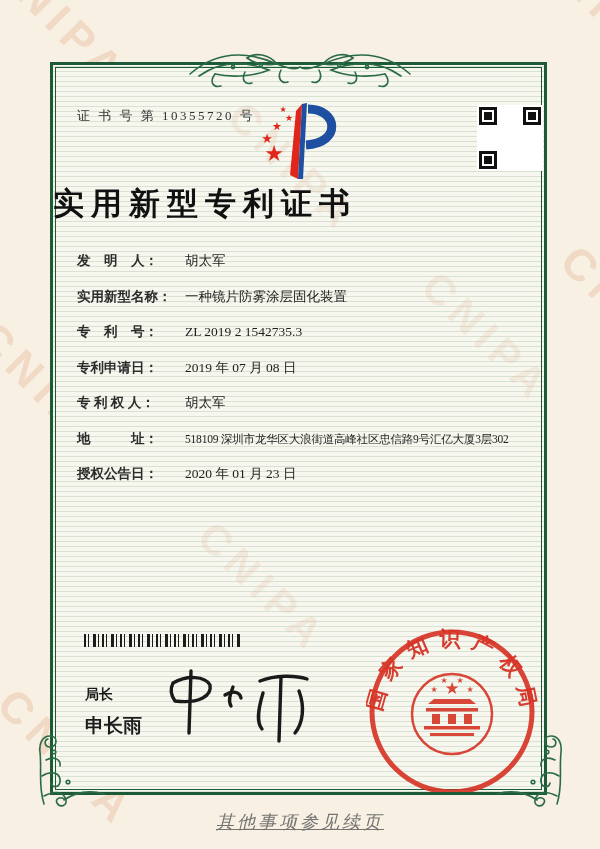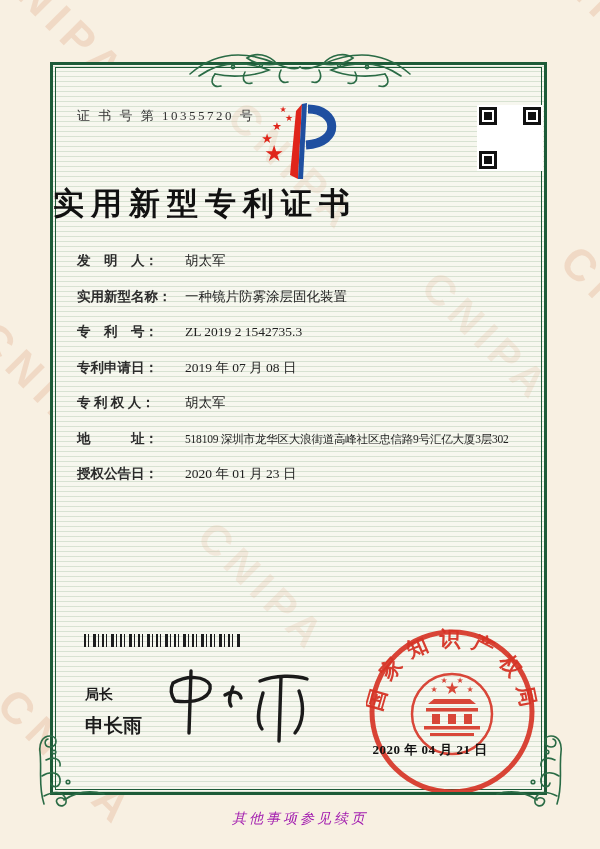--- a/index.html
+++ b/index.html
@@ -81,21 +81,21 @@
   .seal{position:absolute;left:313px;top:561px;width:172px;height:172px;z-index:4;}
   .seal-date{
     position:absolute;left:313px;top:676px;width:172px;text-align:center;z-index:5;
     transform:translateX(-22px);
     font-size:13px;font-weight:700;color:#111;letter-spacing:0.5px;
   }
   
   .pagefoot{position:absolute;left:0;top:711px;width:100%;text-align:center;font-size:12px;letter-spacing:1px;color:#222;z-index:4;}
   .contnote{
     position:absolute;left:0;top:810px;width:100%;text-align:center;z-index:1;
-    font-size:14px;font-style:italic;letter-spacing:3px;color:#a21caf;
+    font-size:18px;font-style:italic;letter-spacing:3px;color:#737373;text-decoration:underline;
   }
 </style>
 </head>
 <body>
 
 <div class="wm" style="left:-28px;top:-6px;">CNIPA</div>
 <div class="wm" style="left:516px;top:-20px;">CNIPA</div>
 <div class="wm" style="left:543px;top:290px;">CNIPA</div>
 <div class="wm" style="left:-40px;top:366px;">CNIPA</div>
 <div class="wm" style="left:-20px;top:733px;">CNIPA</div>
@@ -189,21 +189,20 @@
       <text x="104" y="66" font-size="8" text-anchor="middle">★</text>
       <path d="M62,78 L110,78 L104,73 L68,73 Z"></path>
       <rect x="60" y="82" width="52" height="3.5"></rect>
       <rect x="66" y="88" width="8" height="10"></rect>
         <rect x="82" y="88" width="8" height="10"></rect>
         <rect x="98" y="88" width="8" height="10"></rect>
       <rect x="58" y="100" width="56" height="3.5"></rect>
       <rect x="64" y="107" width="44" height="3"></rect>
     </g>
   </svg>
-  <div class="seal-date">2020 年 04 月 21 日</div>
 
 </div>
 
 <svg class="ornament-top" viewBox="0 0 230 54" fill="none" stroke="#2a6b45" stroke-width="1.6" stroke-linecap="round">
   <g>
     <path d="M5,34 C30,12 60,10 92,24 C104,29 112,30 115,27"></path>
     <path d="M14,36 C34,22 58,20 84,30 C70,36 48,38 30,34"></path>
     <path d="M92,24 C84,14 70,12 62,18 C70,24 82,26 92,24"></path>
     <path d="M30,34 C24,42 28,48 36,46"></path>
     <path d="M60,32 C56,40 60,45 67,43"></path>

